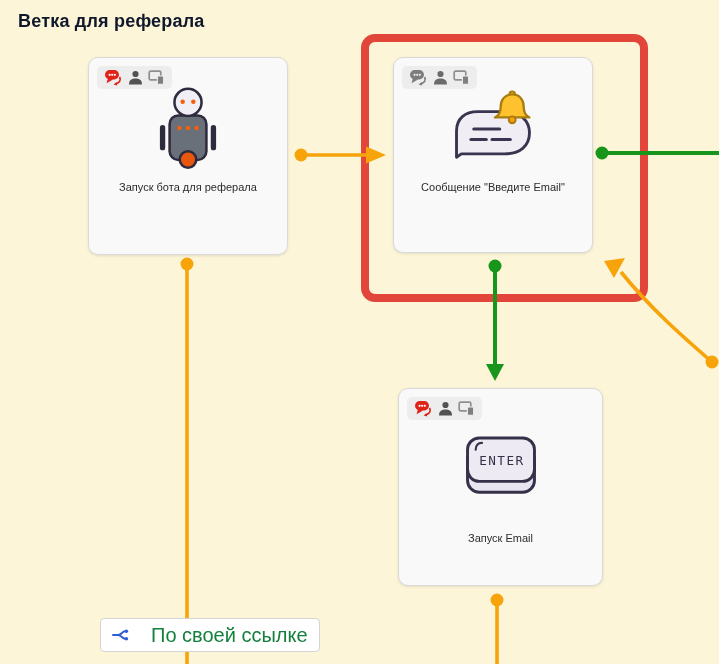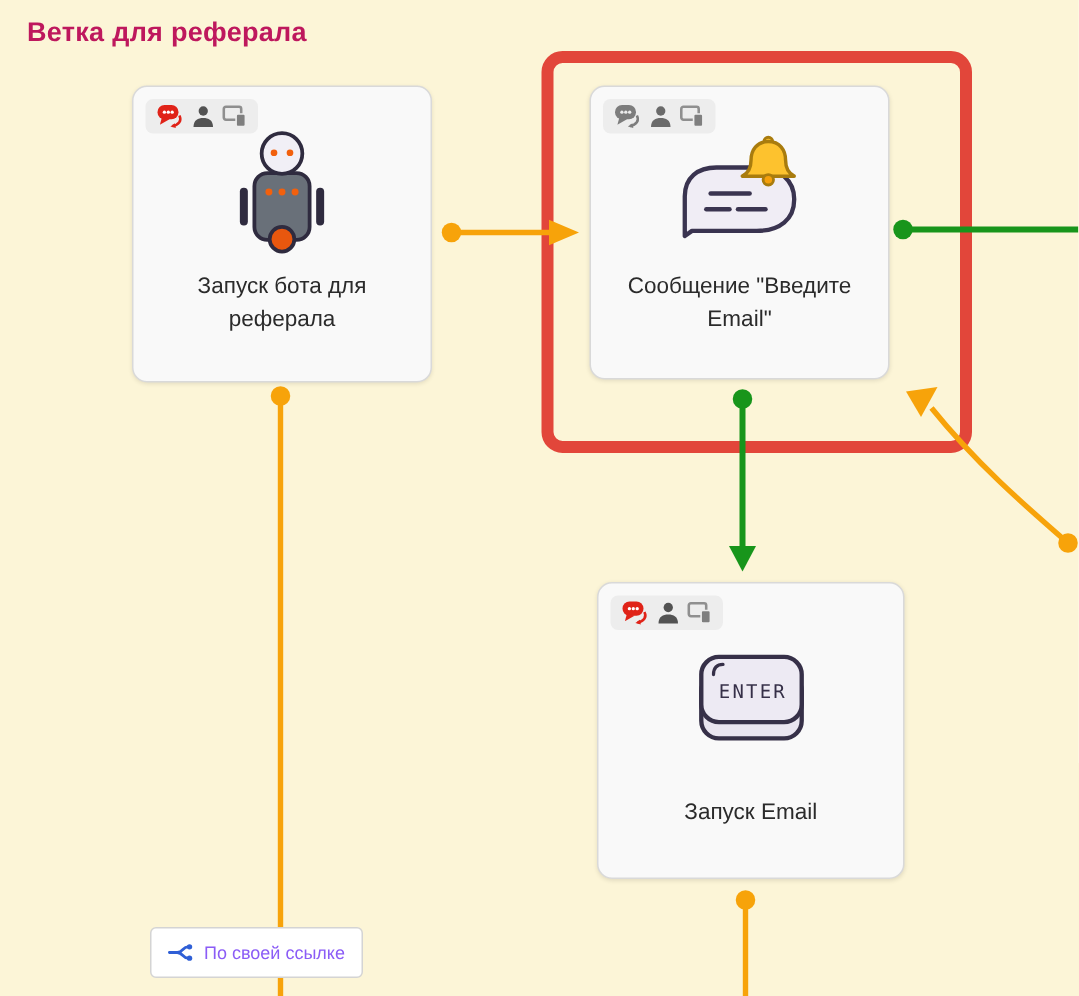--- a/index.html
+++ b/index.html
@@ -5,21 +5,21 @@
   html,body{margin:0;padding:0;}
   body{font-family:"Liberation Sans", sans-serif;}
   .canvas{
     position:relative;
     width:719px;height:664px;
     background:#fcf5d7;
     overflow:hidden;
   }
   .branch-title{
     position:absolute;left:18px;top:11px;z-index:1;
-    font-size:18px;font-weight:bold;color:#be185d;letter-spacing:.2px;
+    font-size:18px;font-weight:bold;color:#0f172a;letter-spacing:.2px;
   }
   .selection-frame{
     position:absolute;left:361px;top:34px;width:287px;height:268px;
     border:8px solid #e2463a;border-radius:14px;
     box-sizing:border-box;z-index:2;
   }
   .node-card{
     position:absolute;width:200px;height:198px;
     background:#f9f9f9;border:1px solid #d9d9d9;border-radius:10px;
     box-shadow:0 1px 3px rgba(0,0,0,.10);
@@ -32,31 +32,31 @@
     position:absolute;top:8px;left:8px;
     display:flex;align-items:center;gap:5px;
     background:#ededed;border-radius:5px;padding:3px 7px;
   }
   .icon-wrap{position:absolute;left:0;right:0;display:flex;justify-content:center;}
   .node-start .icon-wrap{top:27px;}
   .node-message .icon-wrap{top:30px;}
   .node-entered .icon-wrap{top:46px;justify-content:center;}
   .node-label{
     position:absolute;top:122px;left:12px;right:12px;
-    text-align:center;font-size:15px;line-height:1.45;color:#2b2b2b;
+    text-align:center;font-size:11px;line-height:1.45;color:#2b2b2b;
   }
   .node-entered .node-label{top:142px;}
   .connector-layer{position:absolute;left:0;top:0;z-index:4;pointer-events:none;}
   .edge-chip{
     position:absolute;left:100px;top:618px;height:34px;z-index:5;
     display:flex;align-items:center;gap:7px;padding:0 11px;
     background:#ffffff;border:1px solid #d4d4d4;border-radius:4px;
     box-sizing:border-box;
   }
-  .edge-chip span{font-size:12px;color:#8b5cf6;white-space:nowrap;}
+  .edge-chip span{font-size:20px;color:#15803d;white-space:nowrap;margin-left:15px;}
 </style>
 </head>
 <body>
 
 <div class="canvas">
 
   <div class="branch-title">Ветка для реферала</div>
 
   <div class="selection-frame"></div>
 

